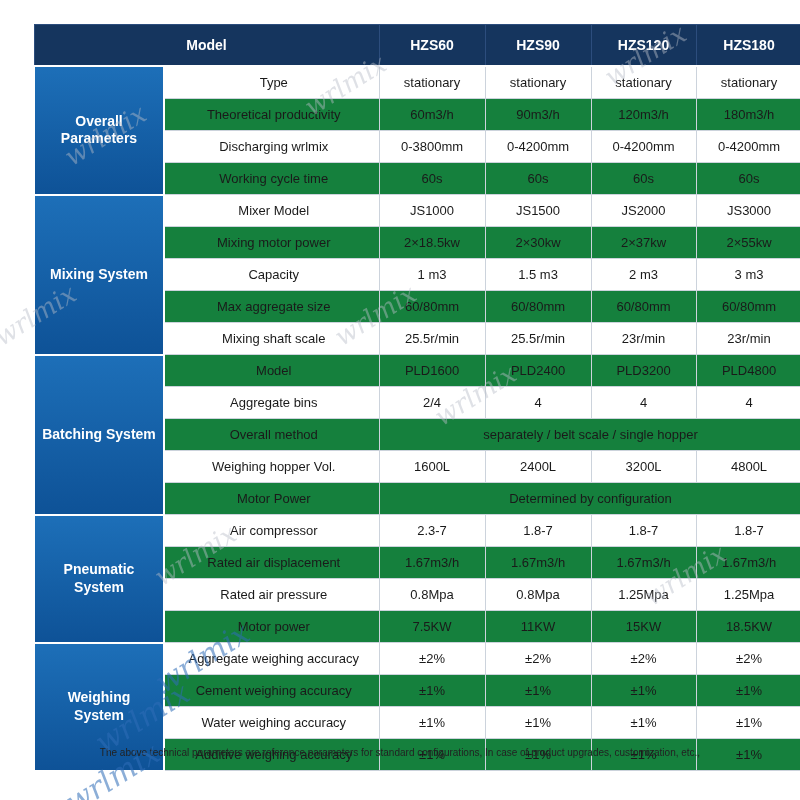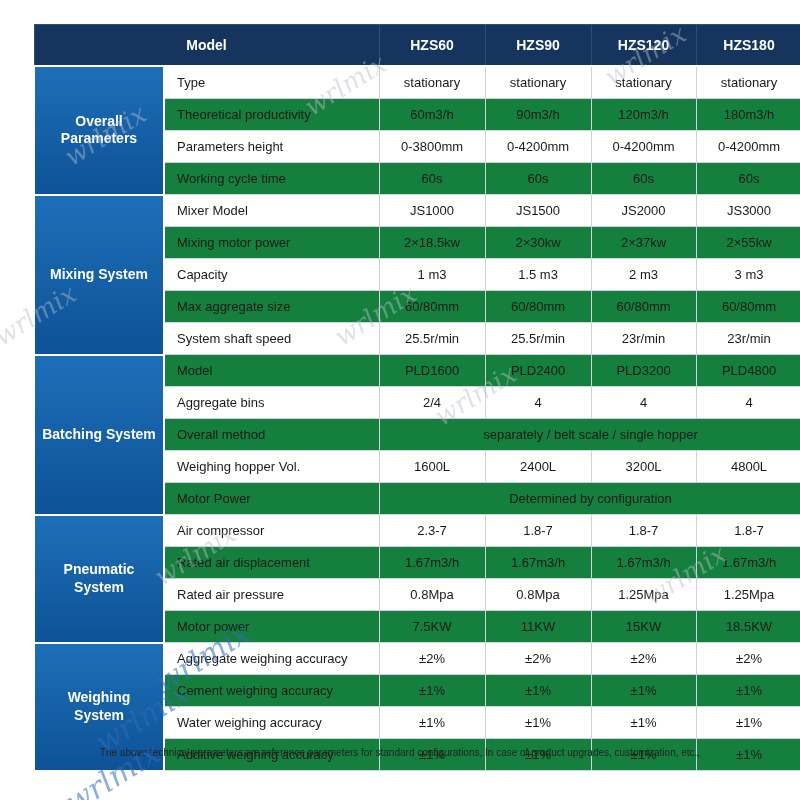--- a/index.html
+++ b/index.html
@@ -24,21 +24,21 @@
     font-size:13px;height:29px;border:1px solid #ccd3dc;padding:1px 8px;
     background:#ffffff;
   }
   tr.shaded td{background:#15803d;}
   td.group-cell{
     background:linear-gradient(180deg,#1d6fb8 0%,#0e5297 100%);
     color:#ffffff;font-weight:bold;font-size:14px;text-align:center;
     border:2px solid #ffffff;padding:2px 6px;line-height:1.25;
   }
   tr.shaded td.group-cell, td.group-cell{background:linear-gradient(180deg,#1d6fb8 0%,#0e5297 100%);}
-  td.param-label{text-align:left;padding-left:12px;}
+  td.param-label{text-align:center;padding-left:12px;}
   td.value-cell{text-align:center;}
   
   .footer{
     position:absolute;left:0;right:0;top:746px;z-index:3;
     text-align:center;font-size:10px;color:#222;line-height:1.3;
   }
 </style>
 </head>
 <body>
 
@@ -87,21 +87,21 @@
             <td class="value-cell">stationary</td>
           </tr>
           <tr class="shaded">
             <td class="param-label">Theoretical productivity</td>
             <td class="value-cell">60m3/h</td>
             <td class="value-cell">90m3/h</td>
             <td class="value-cell">120m3/h</td>
             <td class="value-cell">180m3/h</td>
           </tr>
           <tr>
-            <td class="param-label">Parameters height</td>
+            <td class="param-label">Discharging wrlmix</td>
             <td class="value-cell">0-3800mm</td>
             <td class="value-cell">0-4200mm</td>
             <td class="value-cell">0-4200mm</td>
             <td class="value-cell">0-4200mm</td>
           </tr>
           <tr class="shaded">
             <td class="param-label">Working cycle time</td>
             <td class="value-cell">60s</td>
             <td class="value-cell">60s</td>
             <td class="value-cell">60s</td>
@@ -130,21 +130,21 @@
             <td class="value-cell">3 m3</td>
           </tr>
           <tr class="shaded">
             <td class="param-label">Max aggregate size</td>
             <td class="value-cell">60/80mm</td>
             <td class="value-cell">60/80mm</td>
             <td class="value-cell">60/80mm</td>
             <td class="value-cell">60/80mm</td>
           </tr>
           <tr>
-            <td class="param-label">System shaft speed</td>
+            <td class="param-label">Mixing shaft scale</td>
             <td class="value-cell">25.5r/min</td>
             <td class="value-cell">25.5r/min</td>
             <td class="value-cell">23r/min</td>
             <td class="value-cell">23r/min</td>
           </tr>
           <tr class="shaded">
             <td class="group-cell" rowspan="5">Batching System</td>
             <td class="param-label">Model</td>
             <td class="value-cell">PLD1600</td>
             <td class="value-cell">PLD2400</td>

